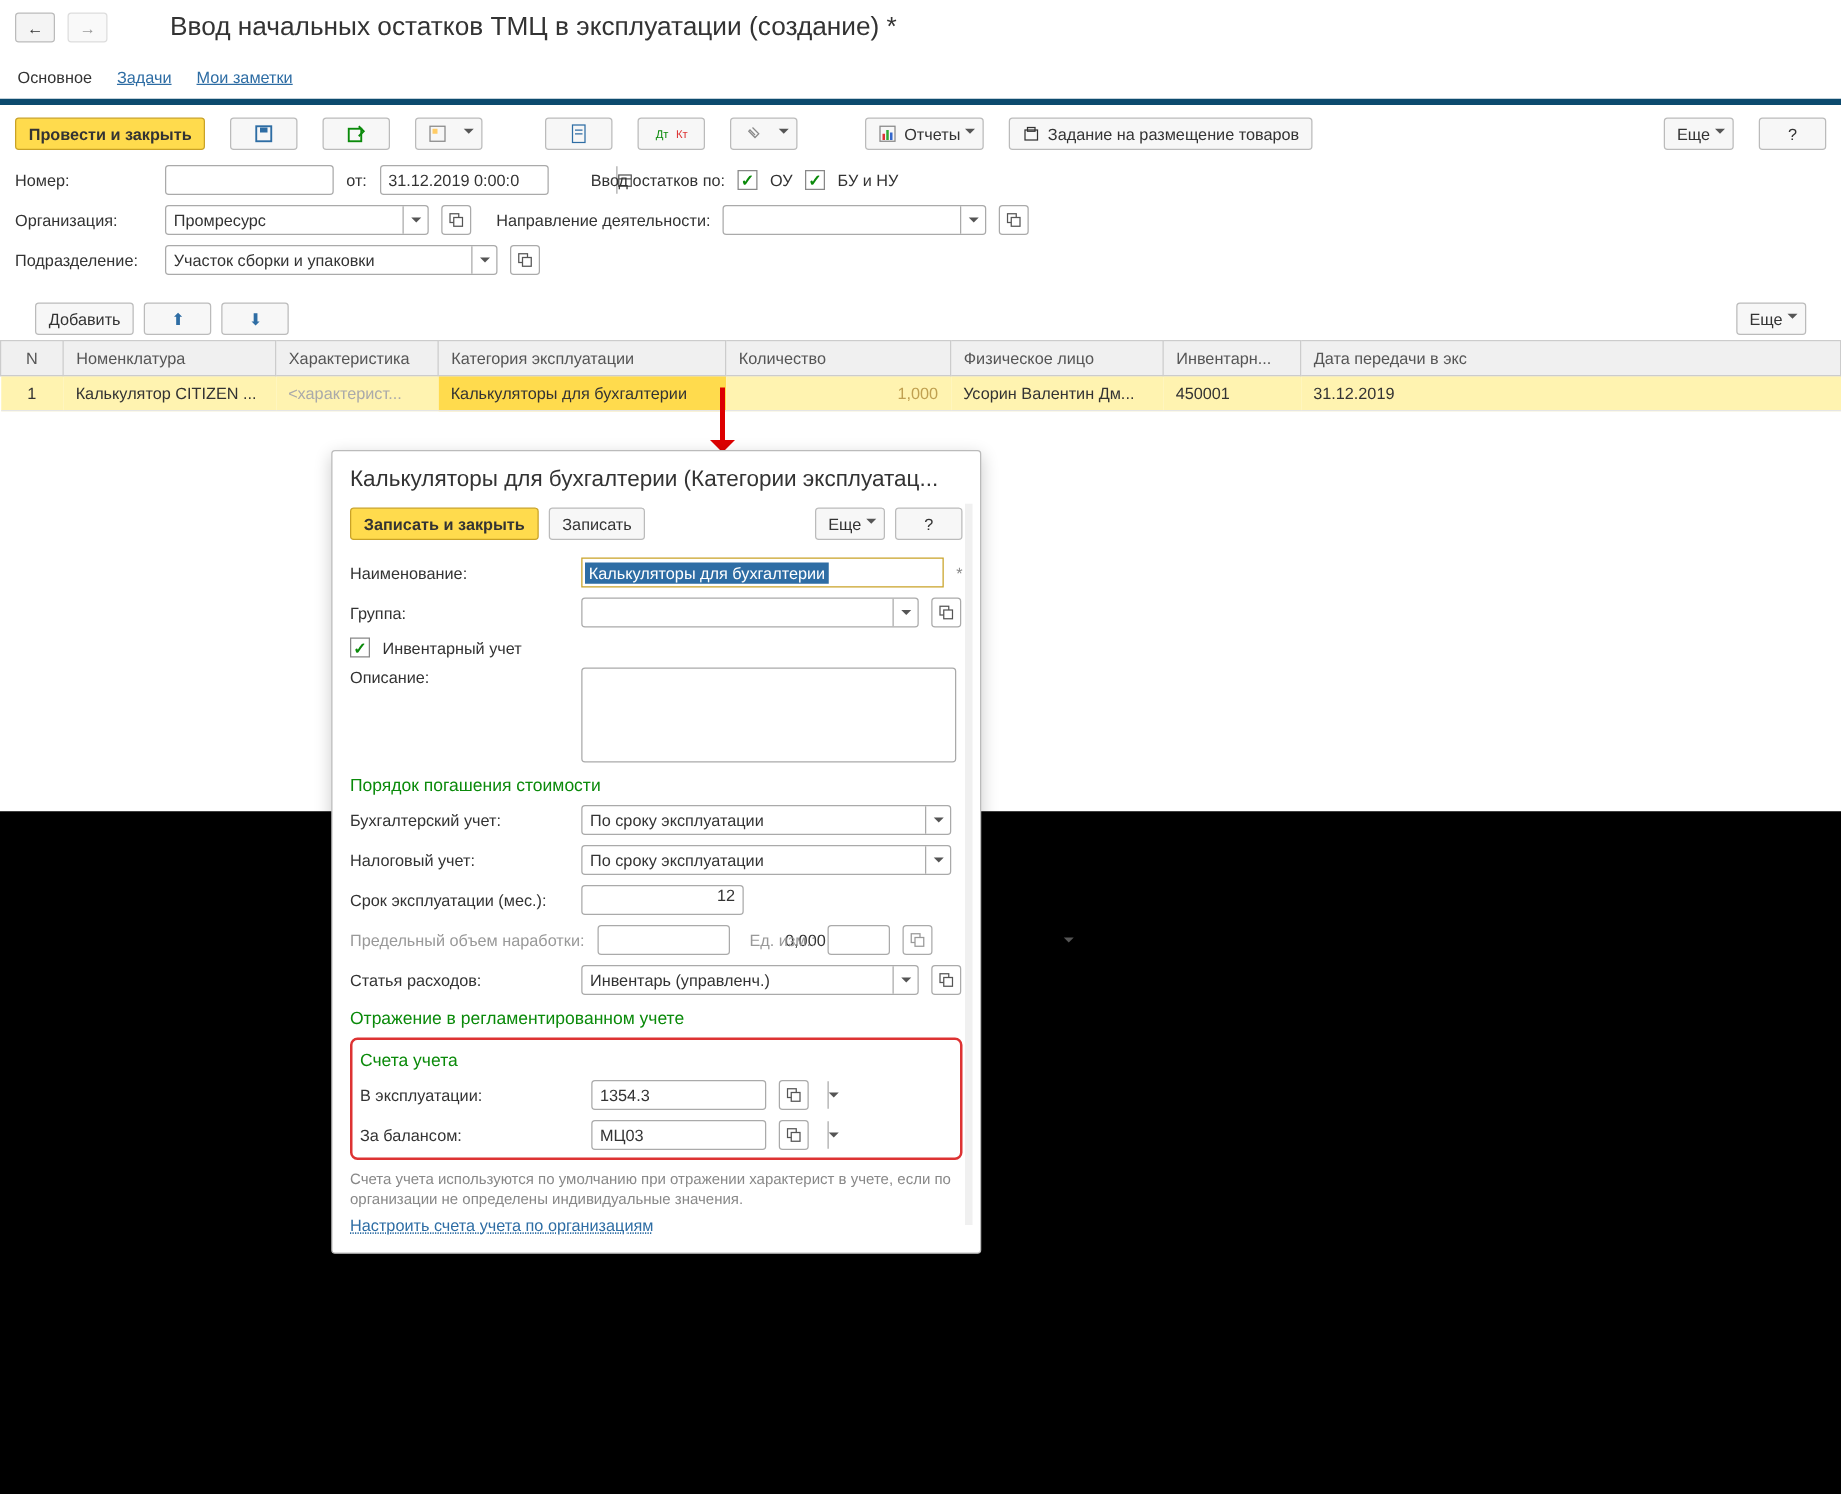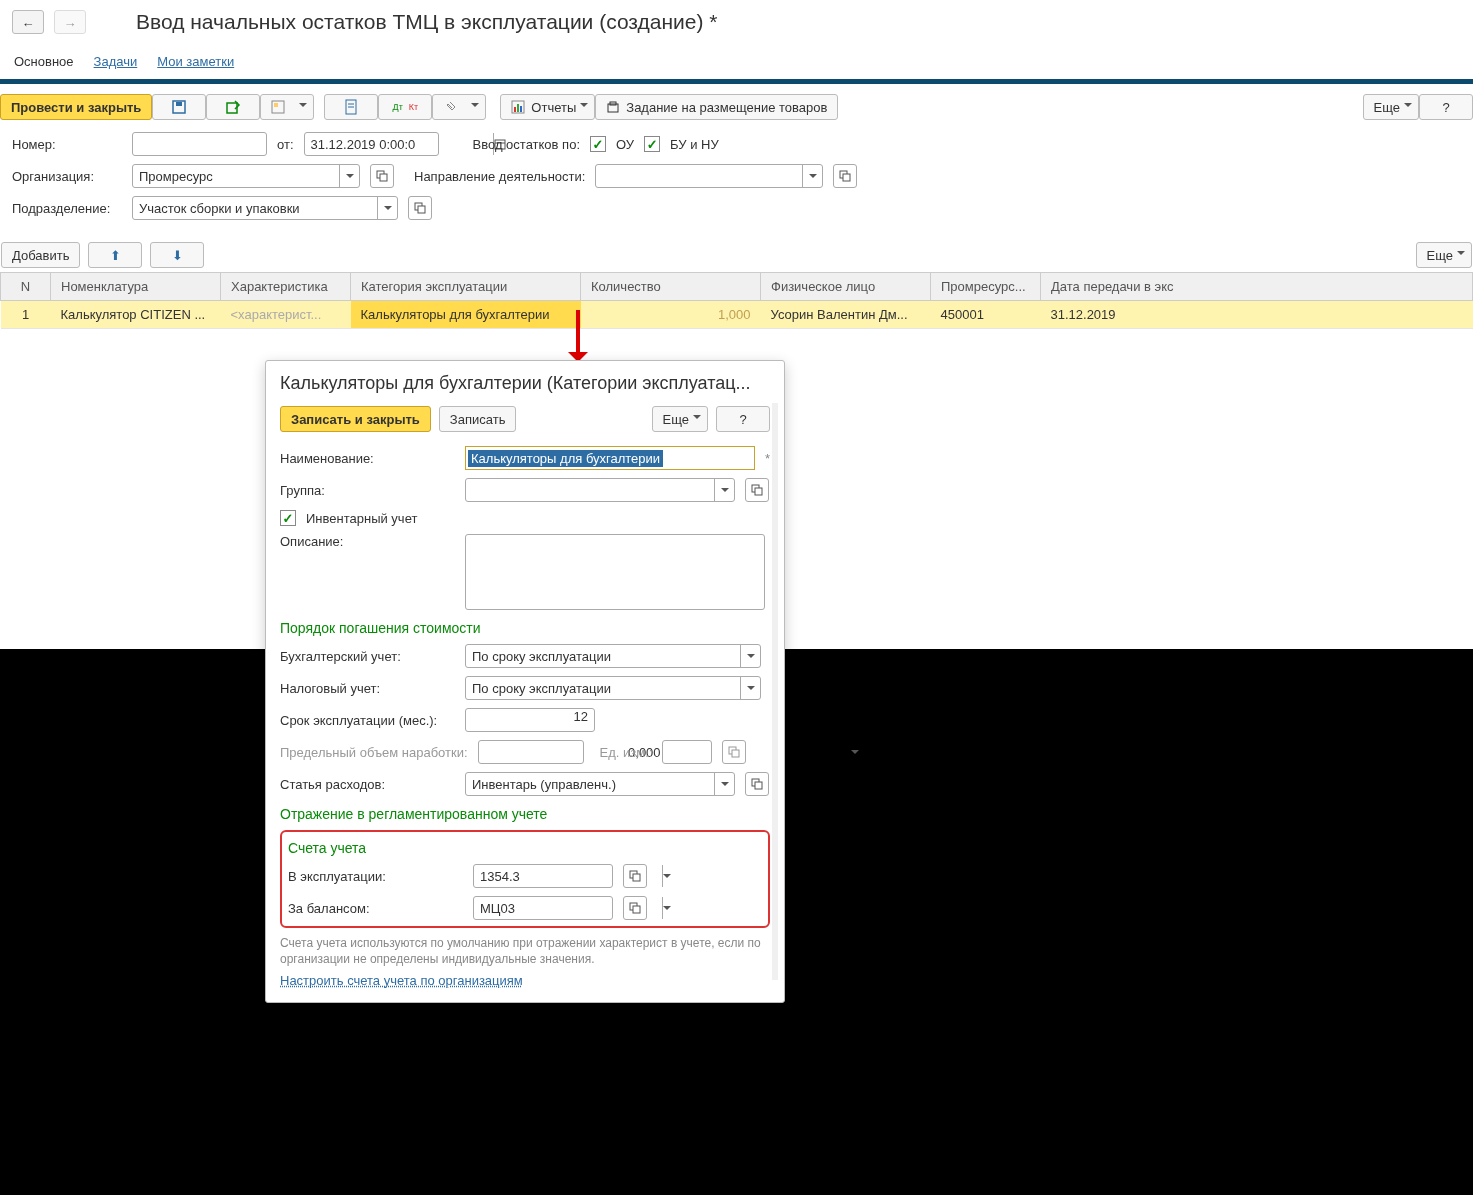--- a/index.html
+++ b/index.html
@@ -4,41 +4,41 @@
 <style>
 *{box-sizing:border-box;margin:0;padding:0;font-family:Arial,sans-serif;font-size:13px;color:#333}
 body{background:#fff;width:1473px}
 .topbar{display:flex;align-items:center;padding:10px 12px;gap:10px}
 .navbtn{width:32px;height:24px;border:1px solid #bbb;background:#f4f4f4;border-radius:3px;display:flex;align-items:center;justify-content:center;cursor:pointer}
 .navbtn.disabled{opacity:.5}
 .page-title{font-size:21px;color:#333;margin-left:40px}
 .tabs{padding:4px 14px;border-bottom:5px solid #0c4a6e;display:flex;gap:20px}
 .tab{color:#333;padding:6px 0;cursor:pointer}
 .tab.link{color:#2e6da4;text-decoration:underline}
-.toolbar{padding:10px 0;display:flex;align-items:center;gap:0}
+.toolbar{padding:10px 12px;display:flex;align-items:center;gap:20px}
 .btn{height:26px;border:1px solid #bbb;background:#f7f7f7;border-radius:3px;padding:0 10px;display:flex;align-items:center;gap:6px;cursor:pointer}
 .btn.primary{background:#ffdb4d;border-color:#c9a227;font-weight:bold}
 .btn.icon{width:54px;padding:0;justify-content:center}
 .btn.split{position:relative;padding-right:18px}
 .btn.split::after{content:"";position:absolute;right:6px;top:50%;transform:translateY(-50%);border:4px solid transparent;border-top-color:#555}
 .spacer{flex:1}
 .form{padding:2px 12px 10px}
 .frow{display:flex;align-items:center;margin-bottom:8px;gap:10px}
 .frow label{min-width:110px;color:#333}
 .inp{height:24px;border:1px solid #aaa;background:#fff;padding:0 6px;border-radius:3px}
 .inp.w135{width:135px}
-.inp.w250{width:228px}
+.inp.w250{width:211px}
 .inp.grp{display:flex;align-items:center;padding:0}
 .inp.grp input{border:none;flex:1;height:100%;padding:0 6px;outline:none;background:transparent}
 .dd{width:20px;height:100%;border-left:1px solid #aaa;display:flex;align-items:center;justify-content:center}
 .dd::before{content:"";border:4px solid transparent;border-top-color:#555;margin-top:4px}
 .open{width:24px;height:24px;border:1px solid #aaa;border-radius:3px;display:flex;align-items:center;justify-content:center;background:#fff}
 .chk{width:16px;height:16px;border:1px solid #888;display:flex;align-items:center;justify-content:center;background:#fff}
 .chk.on::before{content:"✓";color:#0a8a0a;font-size:13px;font-weight:bold}
-.tabletools{padding:4px 1px;display:flex;gap:8px;align-items:center}
+.tabletools{padding:4px 28px;display:flex;gap:8px;align-items:center}
 .tbl{width:100%;border-collapse:collapse;border-top:1px solid #ccc}
 .tbl th{background:#f0f0f0;text-align:left;font-weight:normal;padding:6px 10px;border:1px solid #ccc;color:#555;font-size:13px}
 .tbl td{padding:6px 10px;border-bottom:1px solid #e5e5e5}
 .tbl tr.sel td{background:#fff3b0}
 .tbl tr.sel td.hl{background:#ffdb4d}
 .placeholder{color:#aaa}
 .qty{color:#c0a050;text-align:right}
 .blackarea{background:#000;height:560px}
 .arrow{position:absolute;left:576px;top:310px;width:4px;height:46px;background:#d00}
 .arrowhead{position:absolute;left:568px;top:352px;border:10px solid transparent;border-top-color:#d00}
@@ -204,21 +204,21 @@
 
 <table class="tbl">
   <thead>
       <tr>
     <th style="width:50px;text-align:center">N</th>
     <th style="width:170px">Номенклатура</th>
     <th style="width:130px">Характеристика</th>
     <th style="width:230px">Категория эксплуатации</th>
     <th style="width:180px">Количество</th>
     <th style="width:170px">Физическое лицо</th>
-    <th style="width:110px">Промресурс...</th>
+    <th style="width:110px">Инвентарн...</th>
     <th>Дата передачи в экс</th>
   </tr>
     </thead>
   <tbody>
     <tr class="sel">
       <td style="text-align:center">1</td>
       <td>Калькулятор CITIZEN ...</td>
       <td class="placeholder">&lt;характерист...</td>
       <td class="hl">Калькуляторы для бухгалтерии</td>
       <td class="qty">1,000</td>

